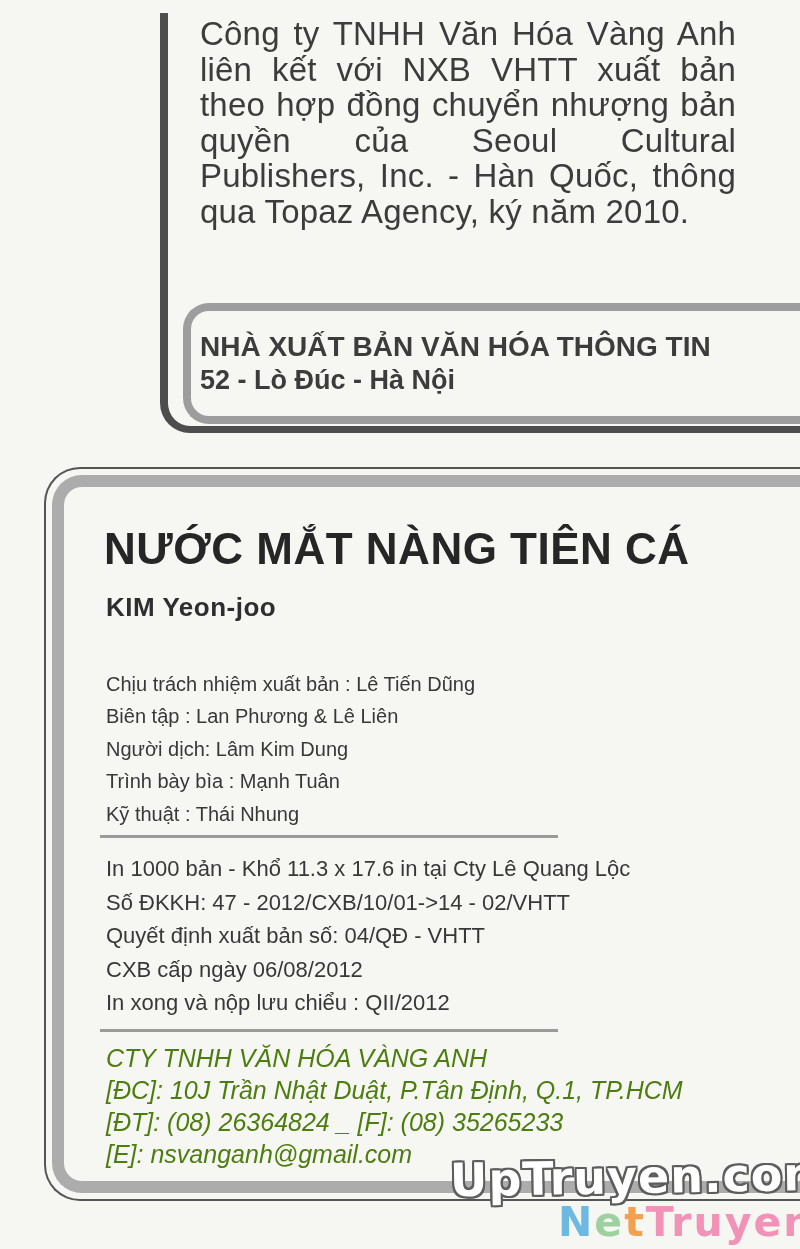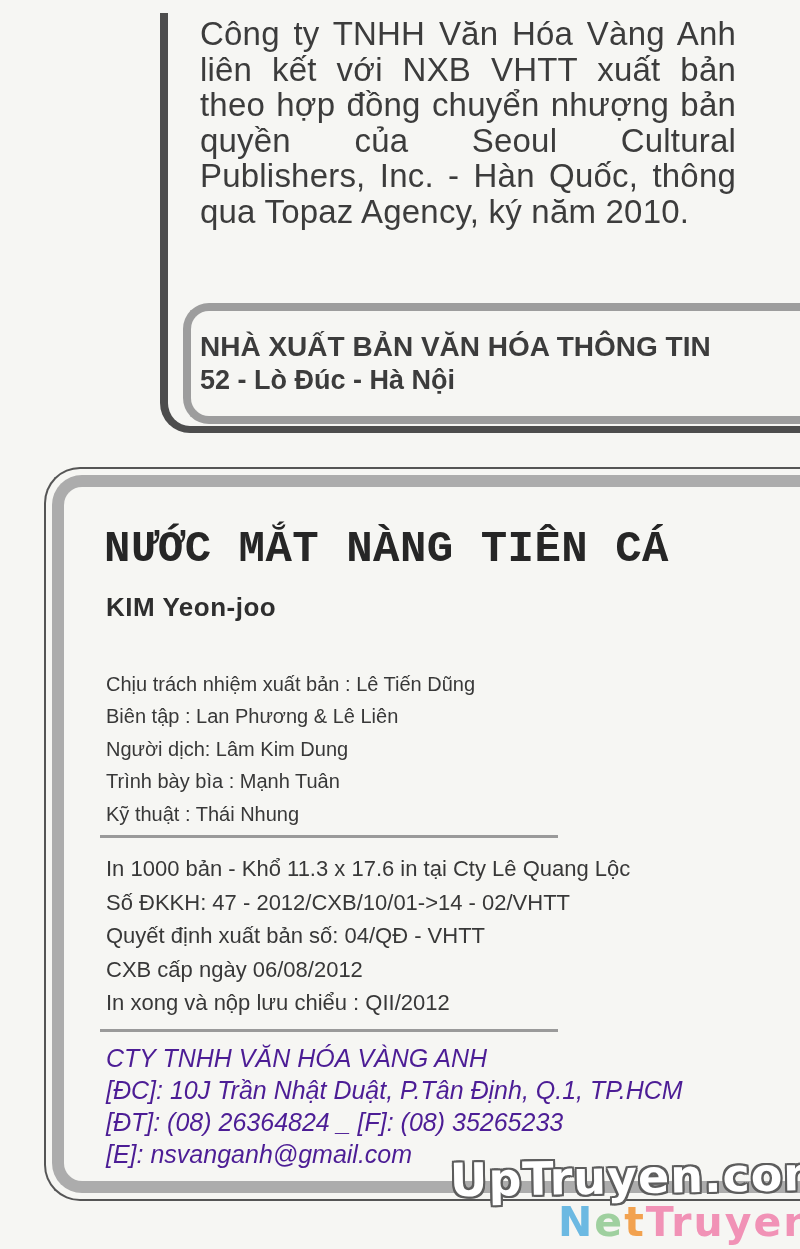--- a/index.html
+++ b/index.html
@@ -42,30 +42,30 @@
     border:2px solid #555; border-right:none;
     border-radius:36px 0 0 36px;
   }
   .colophon-inner {
     position:absolute; left:52px; top:475px; width:782px; height:718px;
     border:12px solid #acacac; border-right:none;
     border-radius:30px 0 0 30px;
   }
   .book-title {
     position:absolute; left:104px; top:524px; width:660px;
-    font-family:Liberation Mono, monospace; font-weight:bold;
+    font-family:Liberation Sans, sans-serif; font-weight:bold;
     font-size:44px; letter-spacing:0.5px; color:#262626; white-space:nowrap;
   }
   .book-author {
     position:absolute; left:106px; top:592px;
     font-weight:bold; font-size:26px; letter-spacing:0.5px; color:#2e2e2e;
   }
   .credits-block   { position:absolute; left:106px; top:668px; font-size:20px; line-height:32.4px; color:#383838; }
   .print-block     { position:absolute; left:106px; top:852px; font-size:22px; line-height:33.6px; color:#383838; }
-  .contact-block   { position:absolute; left:106px; top:1042px; font-size:25px; line-height:32px; font-style:italic; color:#4c1d95; }
+  .contact-block   { position:absolute; left:106px; top:1042px; font-size:25px; line-height:32px; font-style:italic; color:#4d7c0f; }
   .divider {
     position:absolute; left:100px; width:458px; height:0;
     border-top:3px solid #9a9a9a;
   }
   .divider-1 { top:835px; }
   .divider-2 { top:1029px; }
 
   
   .uptruyen {
     position:absolute; left:450px; top:1150px; z-index:5;

